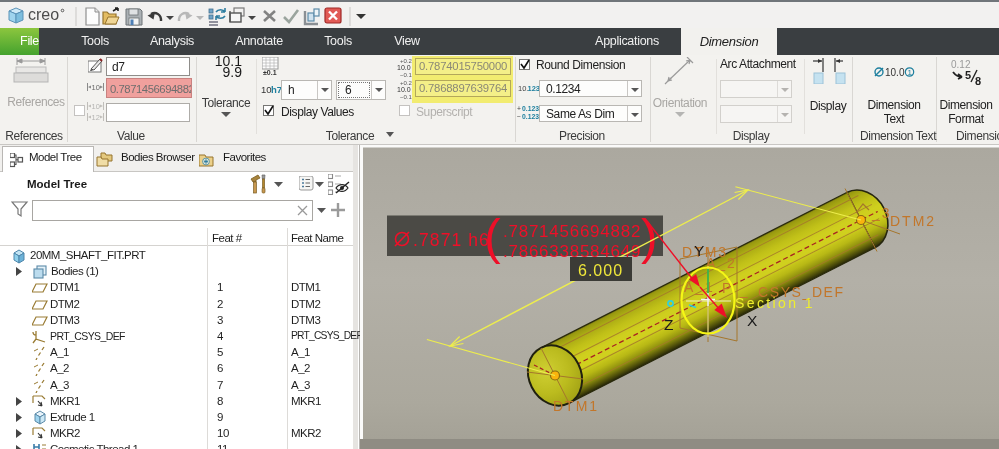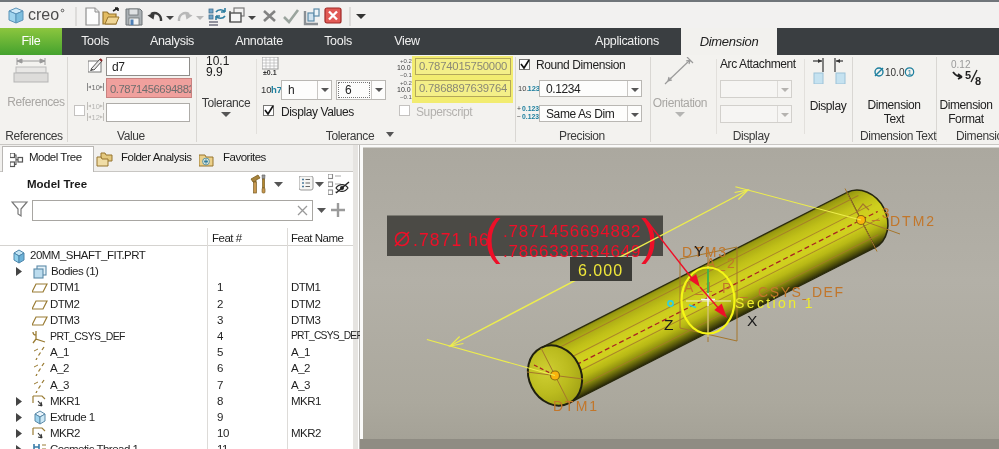--- a/index.html
+++ b/index.html
@@ -6,21 +6,21 @@
 html,body { width:999px; height:449px; overflow:hidden; font-family:"Liberation Sans",sans-serif; }
 body { position:relative; background:#f3f2ef; }
 .abs { position:absolute; }
 
 
 #titlebar { position:absolute; left:0; top:0; width:999px; height:28px; background:#f2f1f0; border-top:2px solid #70757a; }
 
 
 #tabbar { position:absolute; left:0; top:28px; width:999px; height:27px; background:#3a3e41; }
 .tab { position:absolute; top:0; height:27px; line-height:27px; color:#f0f0f0; font-size:12.5px; text-align:center; letter-spacing:-0.3px; }
-#tab-file { left:0; width:62px; background:linear-gradient(#8cc63e,#44a22e); color:#fff; }
+#tab-file { left:0; width:39px; background:linear-gradient(#8cc63e,#44a22e); color:#fff;text-align:right; }
 #tab-dim { background:#f2f1ee; color:#222; font-style:italic; font-size:13px; }
 
 
 #ribbon { position:absolute; left:0; top:55px; width:999px; height:90px; background:#f3f2ef; border-bottom:1px solid #c9c7c4; }
 .gsep { position:absolute; top:2px; height:85px; width:1px; background:#d9d7d3; }
 .isep { position:absolute; top:4px; height:75px; width:1px; background:#e2e0dc; }
 .glabel { position:absolute; top:74px; height:14px; font-size:12px; color:#3b3b3b; text-align:center; letter-spacing:-0.4px; }
 .rtext { position:absolute; font-size:12px; color:#222; letter-spacing:-0.4px; }
 .gray { color:#a9a7a4; }
 .combo { position:absolute; background:#fdfdfc; border:1px solid #b9b7b3; }
@@ -179,21 +179,21 @@
     <polygon points="1,4 4,2.5 4,5.5" fill="#c0beba"></polygon>
       <polygon points="16,4 13,2.5 13,5.5" fill="#c0beba"></polygon>
     <polygon points="1,15 4,13.5 4,16.5" fill="#c0beba"></polygon>
       <polygon points="16,15 13,13.5 13,16.5" fill="#c0beba"></polygon>
     <text x="4.5" y="7" font-size="7.5" fill="#b5b5b3">10</text>
       <text x="4.5" y="18" font-size="7.5" fill="#b5b5b3">12</text>
     </svg>
   <div class="abs" style="left:106px;top:48px;width:84px;height:19px;background:#fff;border:1px solid #aeaca8;"></div>
   <div class="glabel" style="left:99px;width:64px;">Value</div>
 
-  <div class="abs" style="left:206px;top:1px;width:36px;text-align:left;font-size:12px;color:#1a1a1a;line-height:11px;">10.1<br>9.9</div>
+  <div class="abs" style="left:206px;top:1px;width:36px;text-align:right;font-size:14px;color:#1a1a1a;line-height:11px;">10.1<br>9.9</div>
   <div class="rtext" style="left:196px;top:41px;width:60px;text-align:center;color:#3b3b3b;">Tolerance</div>
   <svg class="abs" style="left:220px;top:56px;" width="12" height="6">
       <polygon points="1,1 11,1 6,6" fill="#555"></polygon>
     </svg>
   <svg class="abs" style="left:262px;top:2px;" width="18" height="18">
     <rect x="0" y="0" width="16" height="12" fill="#fdfdfd" stroke="#999" stroke-width="1"></rect>
     <path d="M0,3 L16,3 M0,6 L16,6 M0,9 L16,9 M4,0 L4,12 M8,0 L8,12 M12,0 L12,12" stroke="#b5b5b5" stroke-width="0.7"></path>
     <text x="1" y="18" font-size="7" fill="#333" font-weight="bold">±0.1</text>
   </svg>
   <svg class="abs" style="left:261px;top:28px;" width="22" height="12">
@@ -320,21 +320,21 @@
     <rect x="0" y="0" width="4.5" height="4.5" fill="none" stroke="#555" stroke-width="1.2"></rect>
     <rect x="0" y="9" width="4.5" height="4.5" fill="none" stroke="#555" stroke-width="1.2"></rect>
     <rect x="8" y="4.5" width="4.5" height="4.5" fill="none" stroke="#555" stroke-width="1.2"></rect>
     <path d="M4.5,2 L6,2 L6,11.5 L4.5,11.5 M6,6.7 L8,6.7" stroke="#555" stroke-width="1.1" fill="none"></path>
   </svg>
   <div class="ptab" style="left:29px;top:6px;">Model Tree</div>
   <svg class="abs" style="left:95px;top:6px;" width="20" height="17">
     <path d="M6,2 L10,2 L11,4 L17,4 L17,10 L6,10 Z" fill="#e3c87e" stroke="#96742e" stroke-width="1"></path>
     <path d="M2,6 L6,6 L7,8 L13,8 L13,15 L2,15 Z" fill="#f0dda6" stroke="#96742e" stroke-width="1"></path>
   </svg>
-  <div class="ptab" style="left:121px;top:6px;">Folder Analysis</div>
+  <div class="ptab" style="left:121px;top:6px;">Bodies Browser</div>
   <svg class="abs" style="left:199px;top:8px;" width="17" height="15">
     <path d="M0,2 L0,13 L14,13 L14,4 L7,4 L6,2 Z" fill="#ecd089" stroke="#96742e" stroke-width="1"></path>
     <circle cx="7" cy="8.5" r="3.4" fill="#fdf6e0" stroke="#2e7da0" stroke-width="0.8"></circle>
     <path d="M7,6 L7,11 M4.8,8.5 L9.2,8.5 M5.4,6.9 L8.6,10.1 M5.4,10.1 L8.6,6.9" stroke="#2e7da0" stroke-width="0.9"></path>
   </svg>
   <div class="ptab" style="left:223px;top:6px;">Favorites</div>
 
   <div class="abs" style="left:27px;top:33px;font-size:11.5px;font-weight:bold;color:#1a1a1a;">Model Tree</div>
   <svg class="abs" style="left:250px;top:29px;" width="20" height="21">
     <path d="M1,5 L8,1 L10,4 L6,6 L6,8 L3,8 Z" fill="#a8843c" stroke="#7a5c20" stroke-width="0.8"></path>

